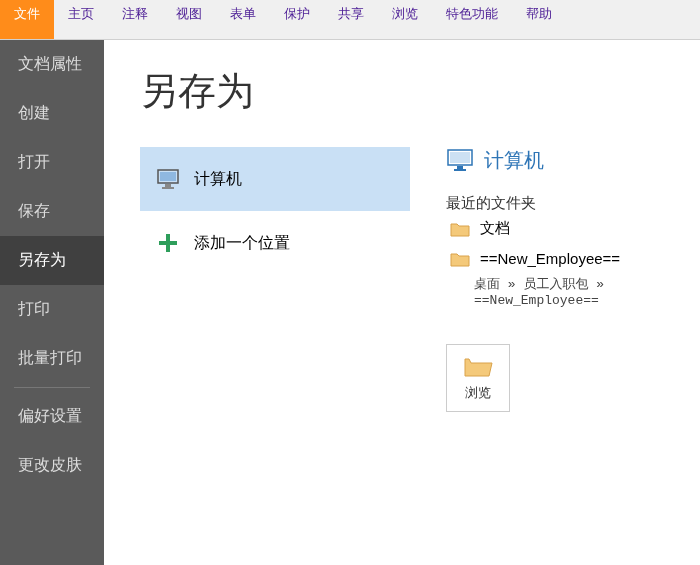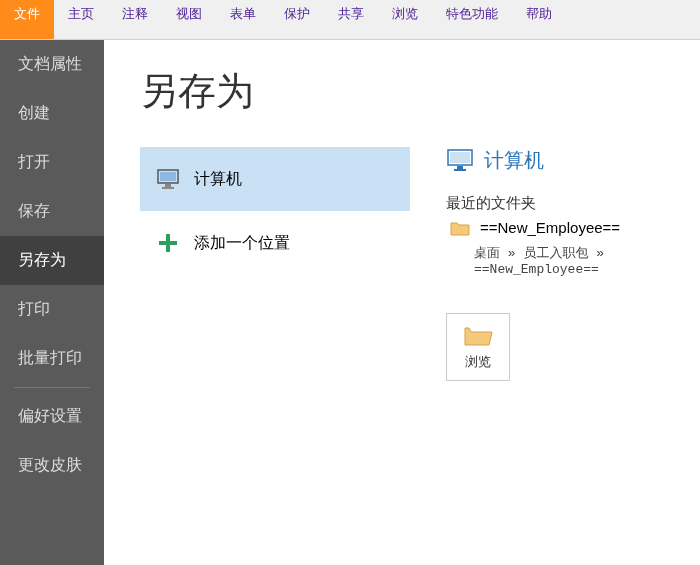--- a/index.html
+++ b/index.html
@@ -108,20 +108,28 @@
                 <rect x="4" y="4" width="20" height="11" fill="#cde1f3"></rect>
                 <rect x="11" y="18" width="6" height="3" fill="#2e75b6"></rect>
                 <rect x="8" y="21" width="12" height="2" fill="#2e75b6"></rect>
               </svg>
           </span>
           <span class="title">计算机</span>
         </div>
 
         <div class="section-label">最近的文件夹</div>
 
+        <div class="folder-row">
+          <span class="icon">
+            <svg width="20" height="16" viewBox="0 0 20 16">
+                <path d="M1 3 L1 15 L19 15 L19 5 L9 5 L7 3 Z" fill="#f4c97a" stroke="#d9a24a"></path>
+              </svg>
+          </span>
+          <span>文档</span>
+        </div>
 
 
         <div class="folder-row">
           <span class="icon">
             <svg width="20" height="16" viewBox="0 0 20 16">
                 <path d="M1 3 L1 15 L19 15 L19 5 L9 5 L7 3 Z" fill="#f4c97a" stroke="#d9a24a"></path>
               </svg>
           </span>
           <span>==New_Employee==</span>
         </div>

